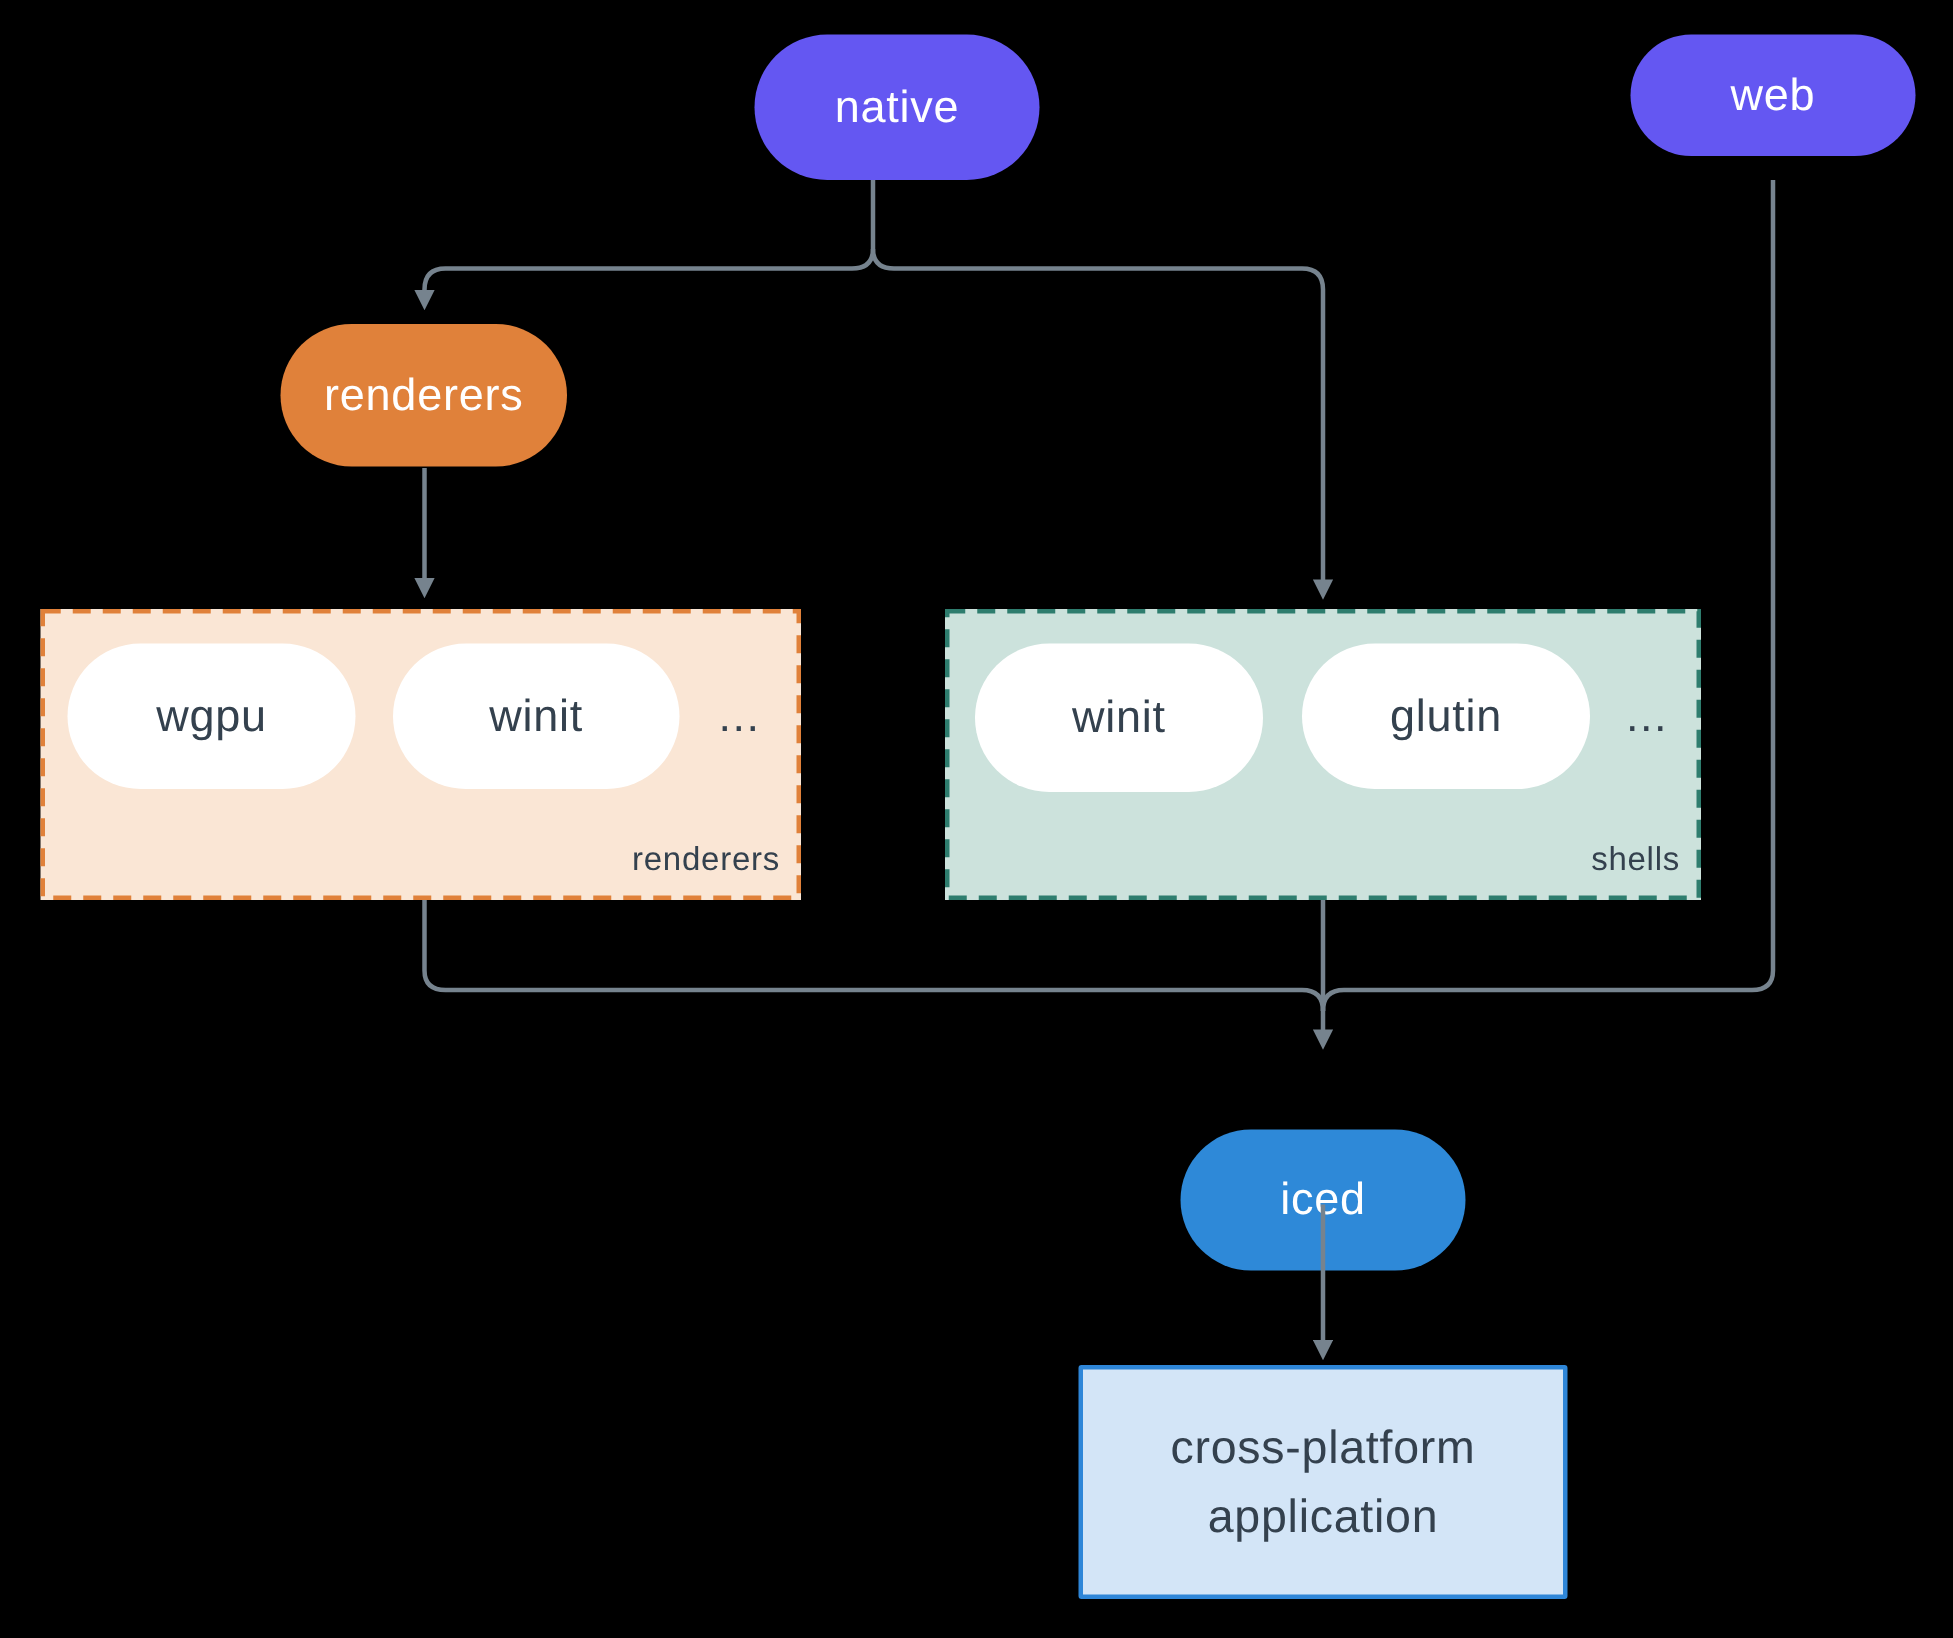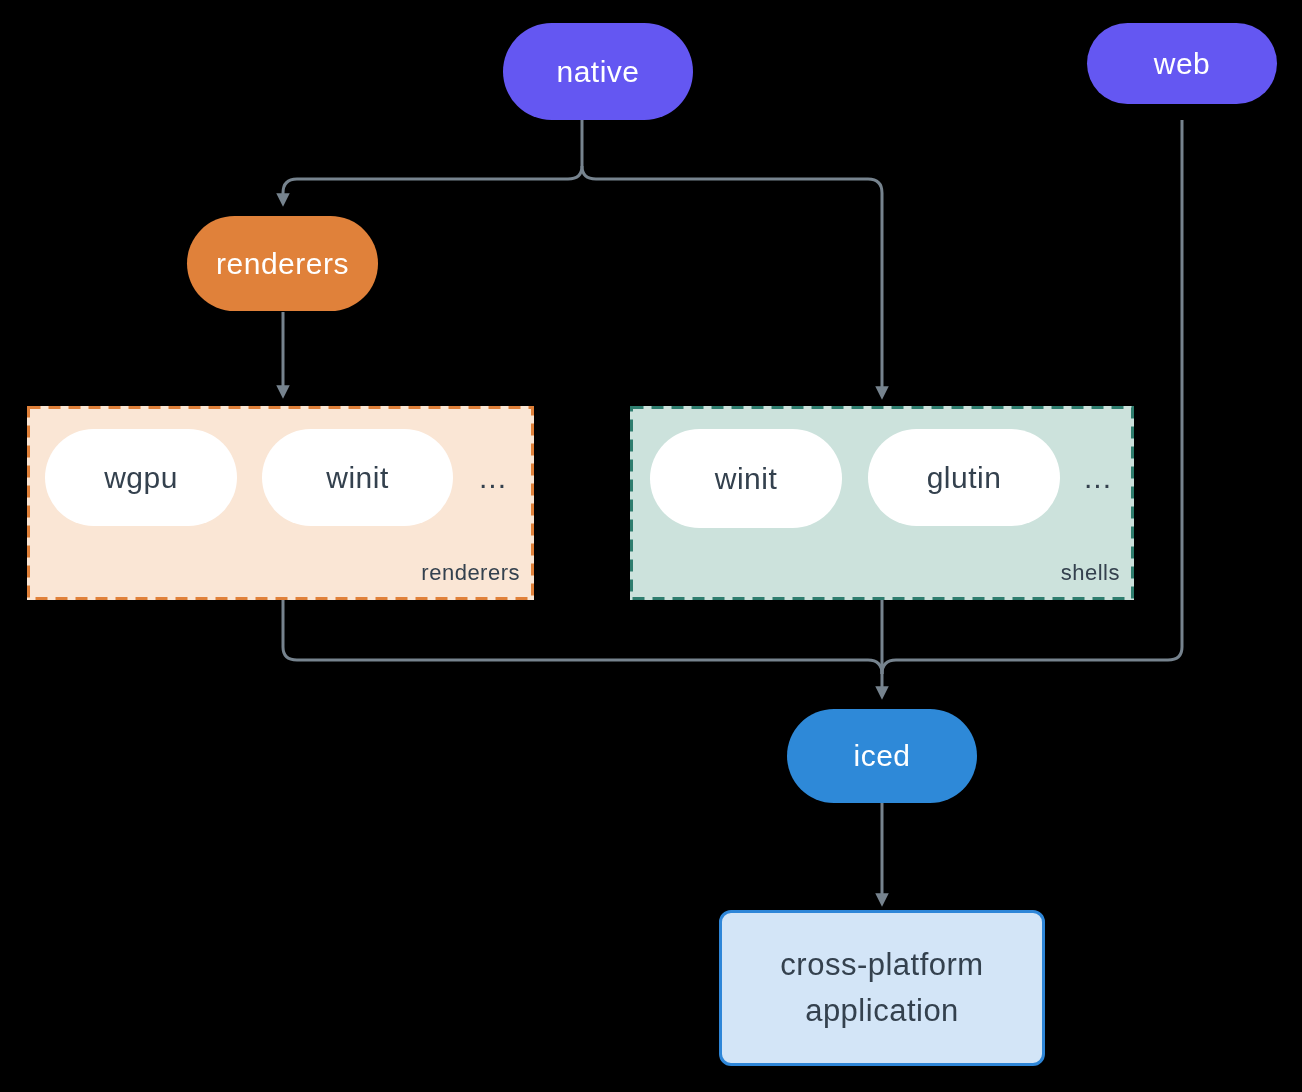--- a/index.html
+++ b/index.html
@@ -22,21 +22,21 @@
 
   .pill{
     position:absolute;
     border-radius:60px;
     display:flex;align-items:center;justify-content:center;
     font-size:30px;letter-spacing:0.5px;
     box-sizing:border-box;
   }
   .pill.purple{background:var(--purple);color:var(--white);}
   .pill.orange{background:var(--orange);color:var(--white);}
-  .pill.blue{background:var(--blue);color:var(--white);}
+  .pill.blue{background:var(--blue);color:var(--white);margin-top:44px;}
   .pill.white{background:var(--white);color:var(--dark-text);}
 
   .group{
     position:absolute;box-sizing:border-box;
   }
   .group.renderers{background:var(--peach-fill);}
   .group.shells{background:var(--teal-fill);}
   .group-label{
     position:absolute;right:14px;bottom:14px;
     font-size:22px;color:var(--dark-text);letter-spacing:0.5px;
@@ -45,21 +45,21 @@
     position:absolute;width:60px;height:97px;top:23px;
     display:flex;align-items:center;justify-content:center;
     font-size:30px;color:var(--dark-text);letter-spacing:1px;
   }
 
   .app-box{
     position:absolute;left:719px;top:910px;width:326px;height:156px;
     box-sizing:border-box;
     background:var(--lightblue-fill);
     border:3px solid var(--blue-border);
-    border-radius:12px;
+    border-radius:2px;
     display:flex;flex-direction:column;align-items:center;justify-content:center;
     font-size:31px;line-height:1.5;color:var(--dark-text);letter-spacing:0.5px;
     text-align:center;
   }
 
   svg.edges{position:absolute;left:0;top:0;pointer-events:none;}
   .edge{stroke:var(--line);stroke-width:3;fill:none;}
   .arrowhead{fill:var(--line);}
   .dashed-rect{fill:none;stroke-width:3;stroke-dasharray:12 8;}
   .dashed-rect.orange{stroke:var(--orange);}

